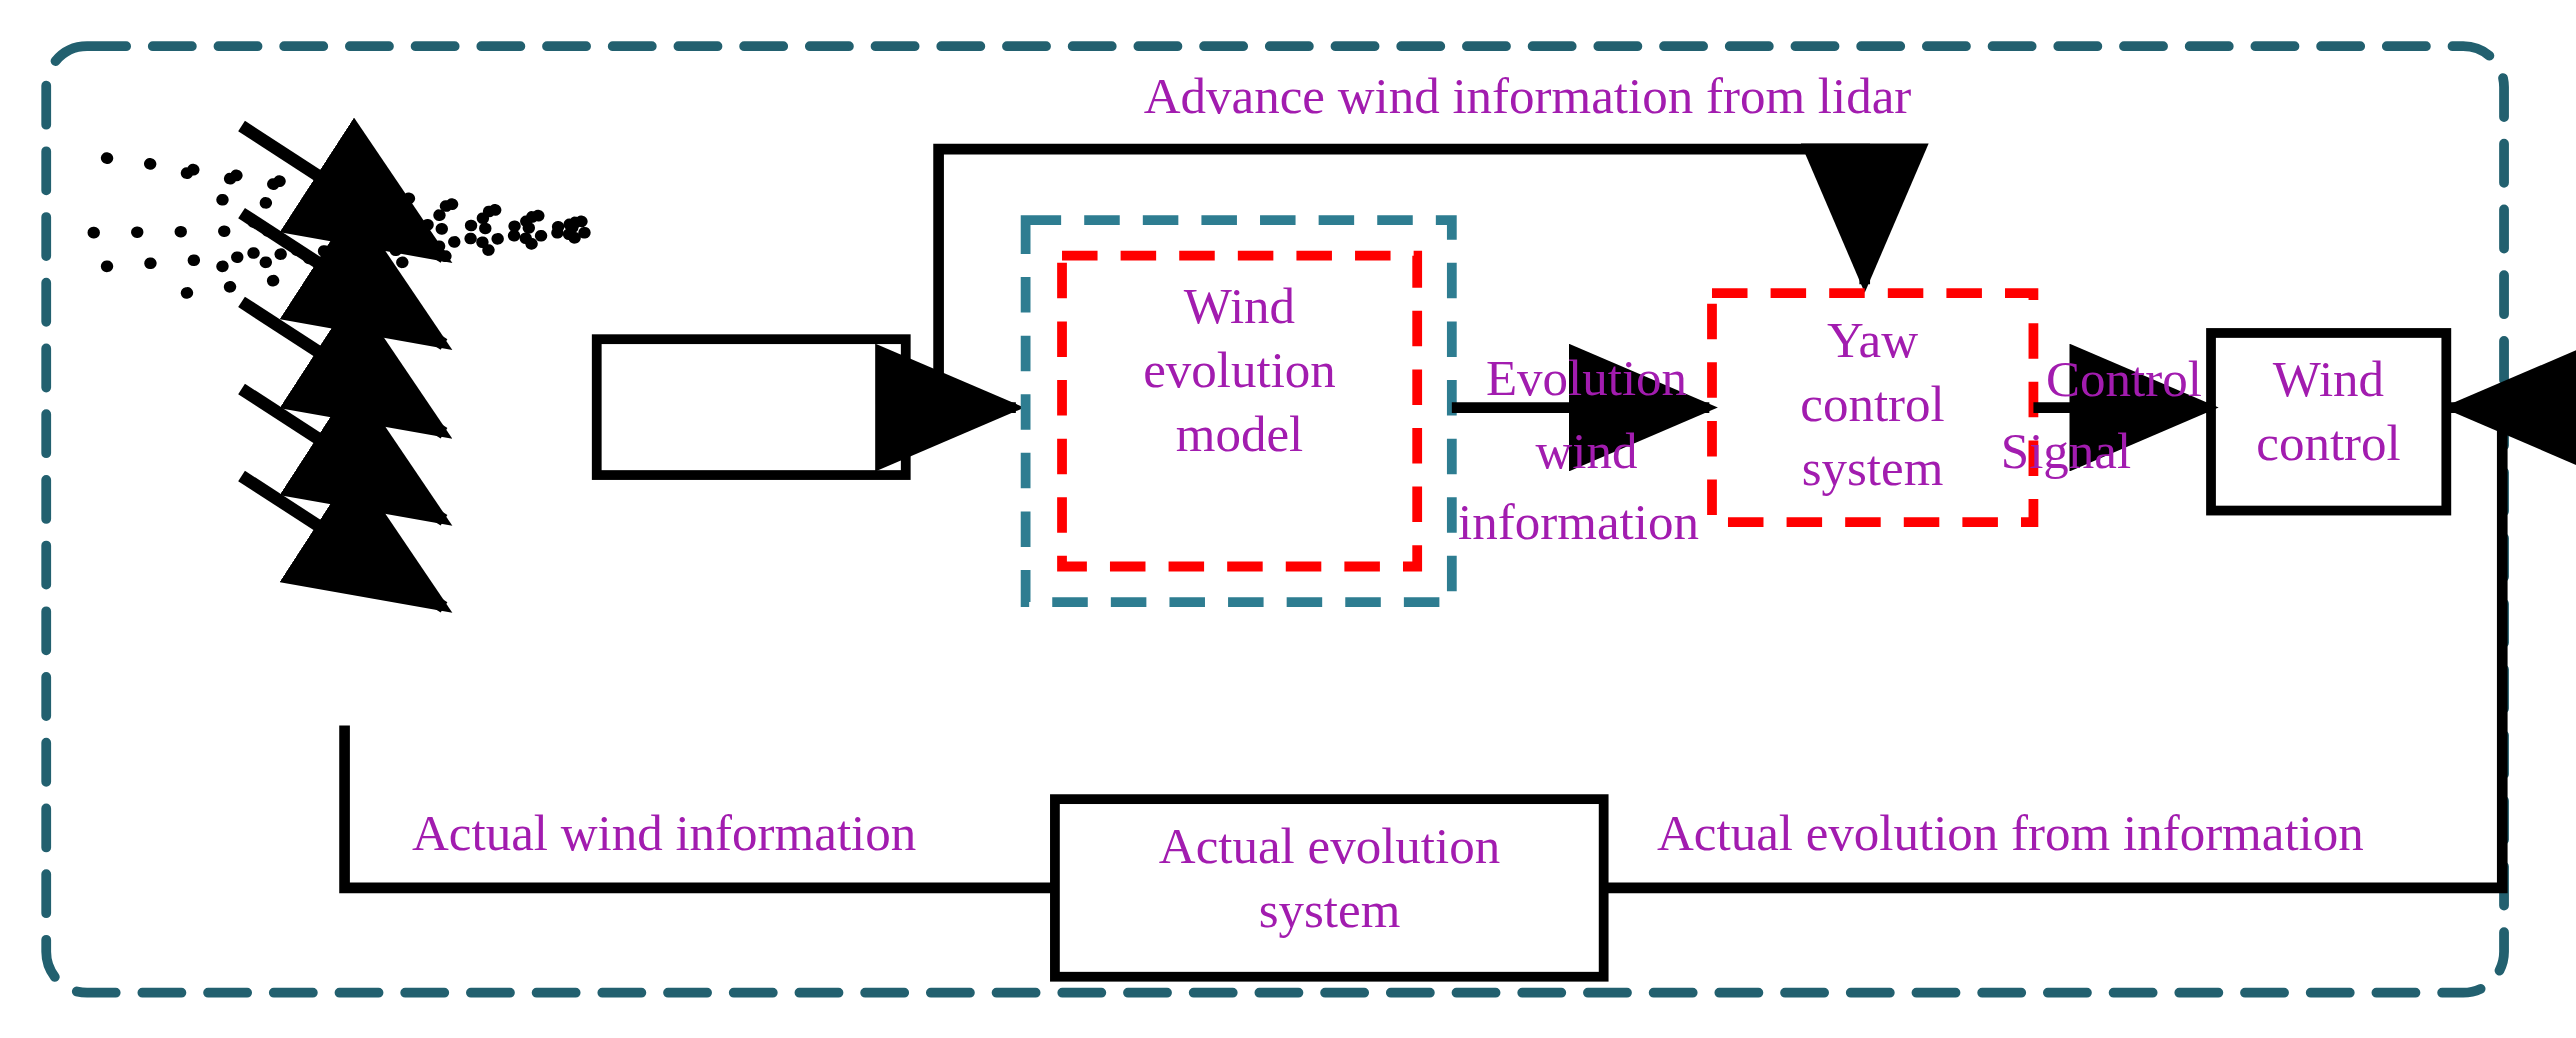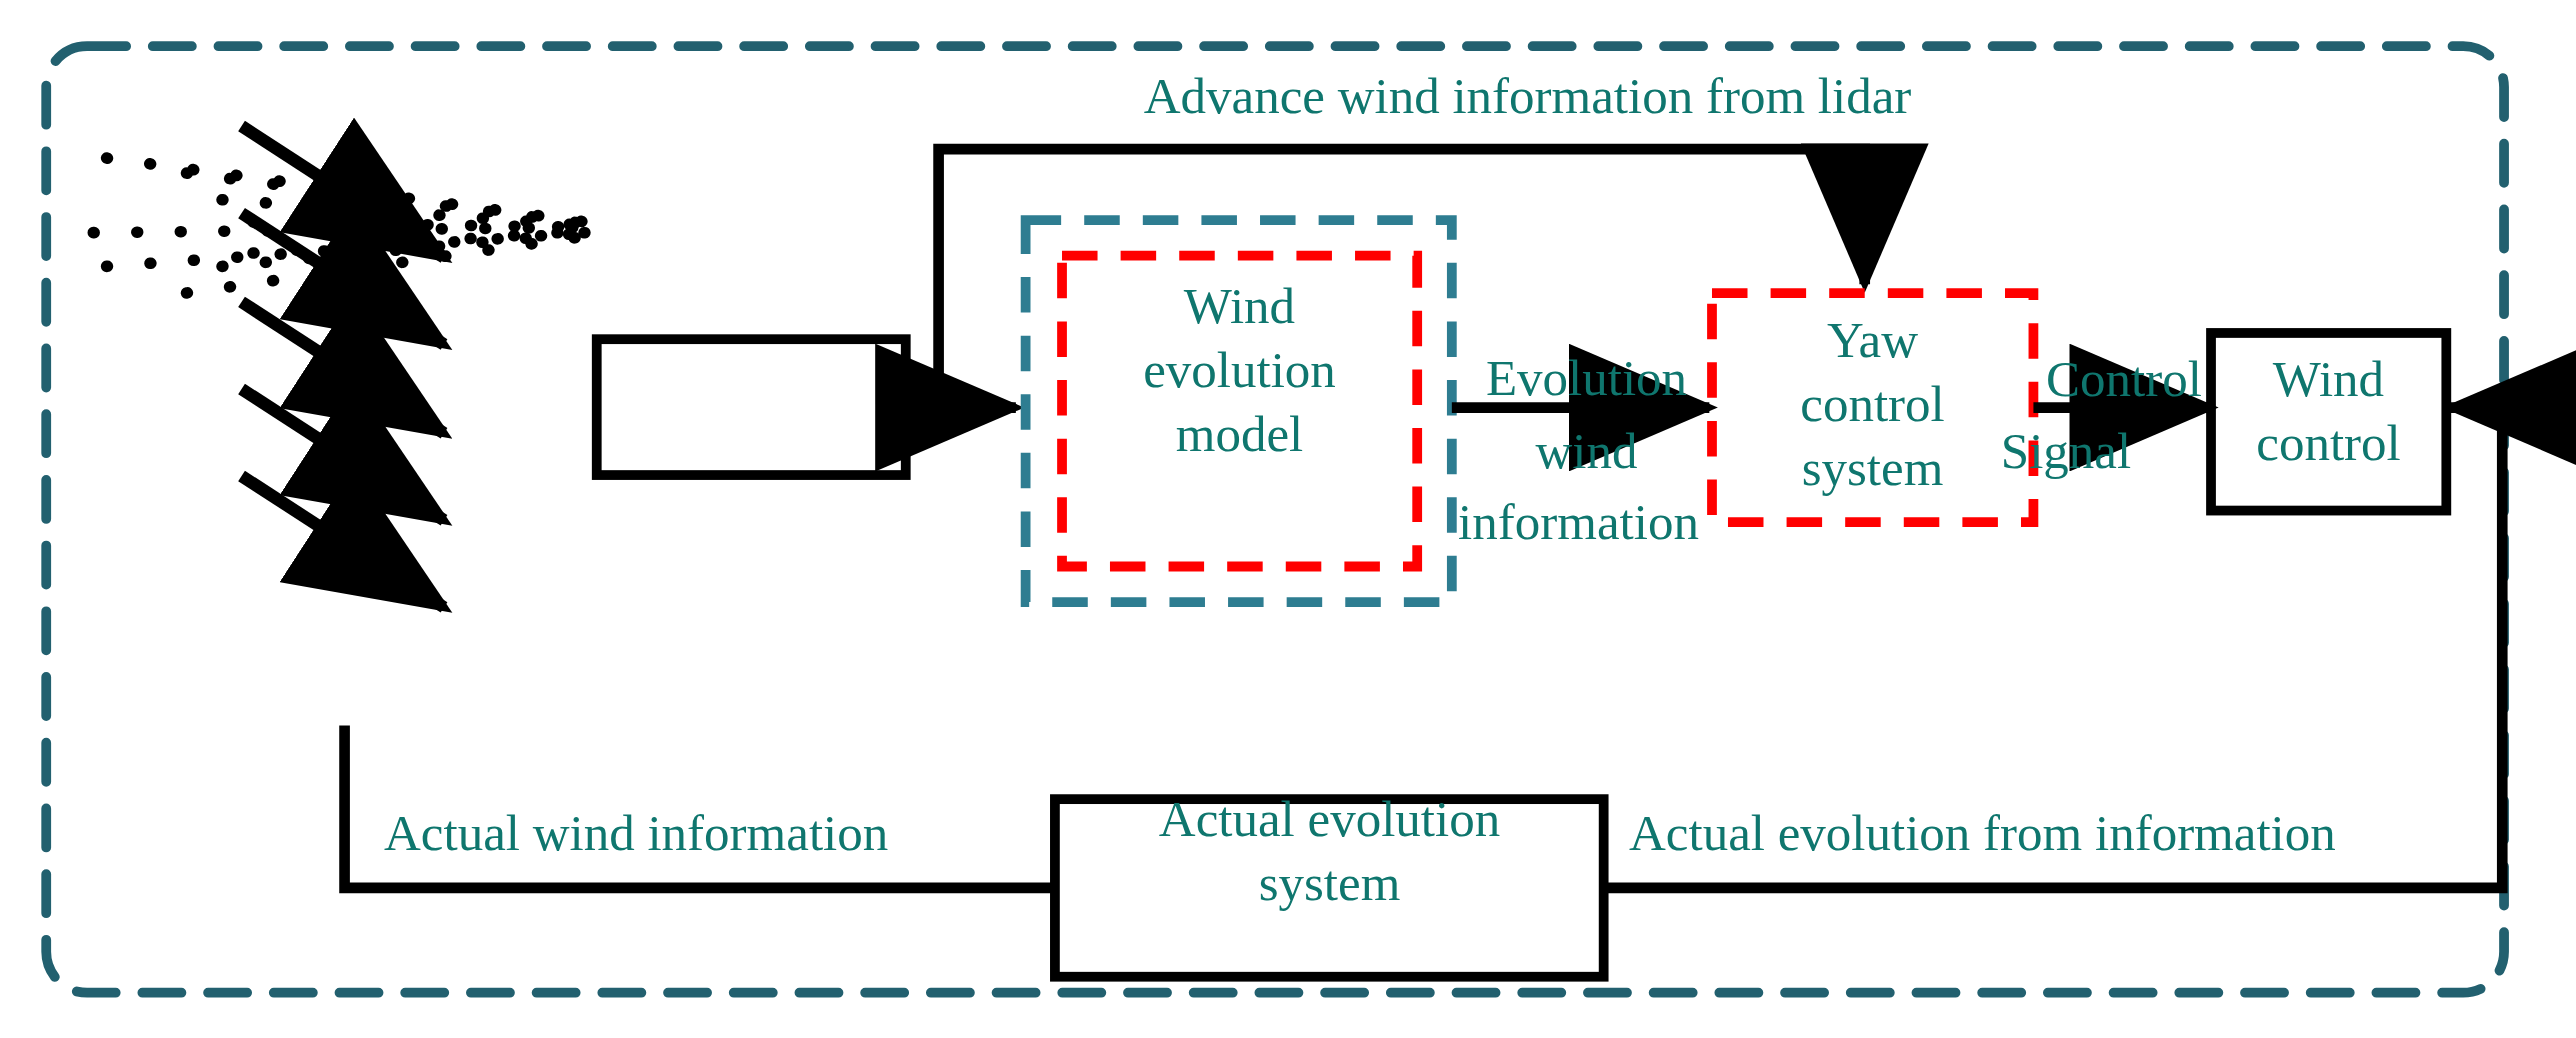--- a/index.html
+++ b/index.html
@@ -17,27 +17,27 @@
   }
   #canvas {
     position: absolute;
     left: 0;
     top: 0;
     width: 2576px;
     height: 1038px;
   }
   .lbl {
     position: absolute;
-    color: #0f766e;
+    color: #a21caf;
     line-height: 1.06;
     white-space: pre;
     text-align: center;
     font-family: "Liberation Serif", "DejaVu Serif", serif;
   }
-  .lbl-left { text-align: left; }
+  .lbl-left { text-align: left; margin-left: 28px; }
   .boxlabel { font-size: 51px; }
   .edgelabel { font-size: 51px; }
   .toplabel { font-size: 51px; }
 </style>
 </head>
 <body>
 
 <div id="root">
 
   <svg id="canvas" viewBox="0 0 2901 1169">
@@ -109,18 +109,18 @@
 
   <div class="lbl boxlabel" style="left:1712px; top:309px; width:321px; line-height:1.25;"><span>Yaw</span><br><span>control</span><br><span>system</span></div>
 
   <div class="lbl edgelabel" style="left:2030px; top:352px; width:188px;">Control</div>
   <div class="lbl edgelabel" style="left:1972px; top:424px; width:188px;">Signal</div>
 
   <div class="lbl boxlabel" style="left:2211px; top:348px; width:235px; line-height:1.25;"><span>Wind</span><br><span>control</span></div>
 
   <div class="lbl edgelabel lbl-left" style="left:384px; top:806px; width:622px;">Actual wind information</div>
 
-  <div class="lbl boxlabel" style="left:1055px; top:788px; width:549px; line-height:1.25;"><span>Actual evolution</span><br><span>system</span></div>
+  <div class="lbl boxlabel" style="left:1055px; top:815px; width:549px; line-height:1.25;"><span>Actual evolution</span><br><span>system</span></div>
 
   <div class="lbl edgelabel lbl-left" style="left:1629px; top:806px; width:870px;">Actual evolution from information</div>
 
 </div>
 
 
 </body></html>

